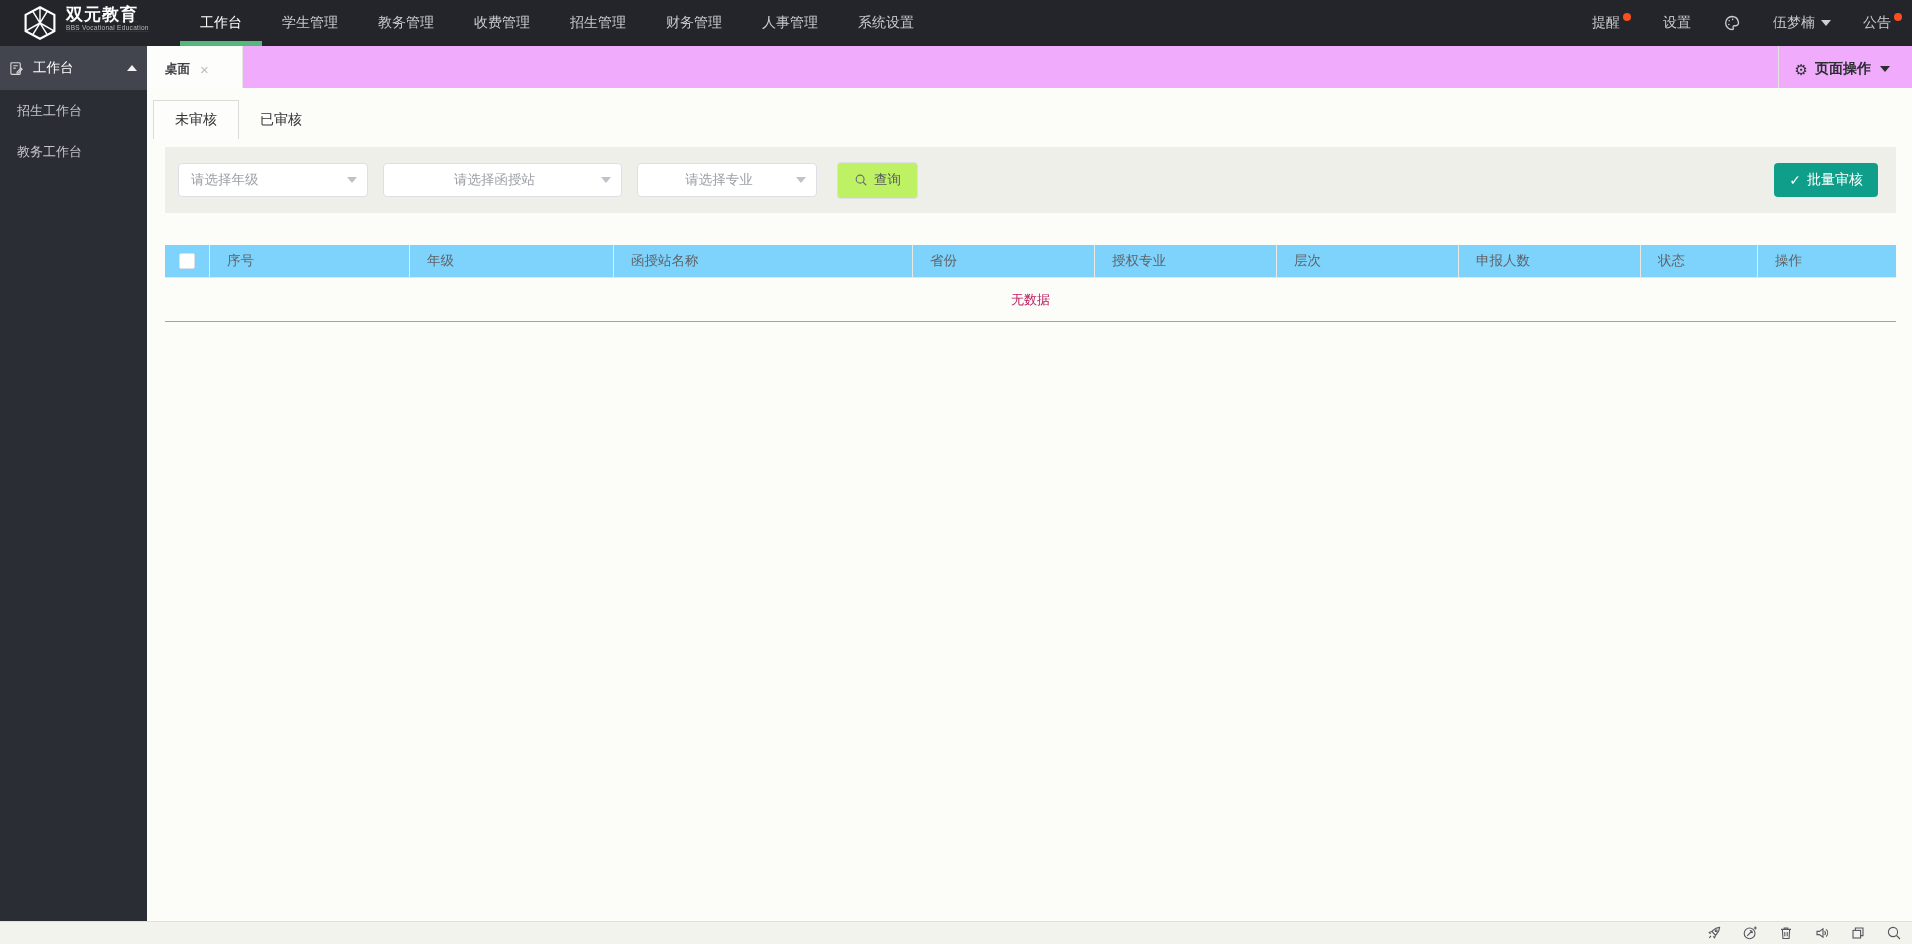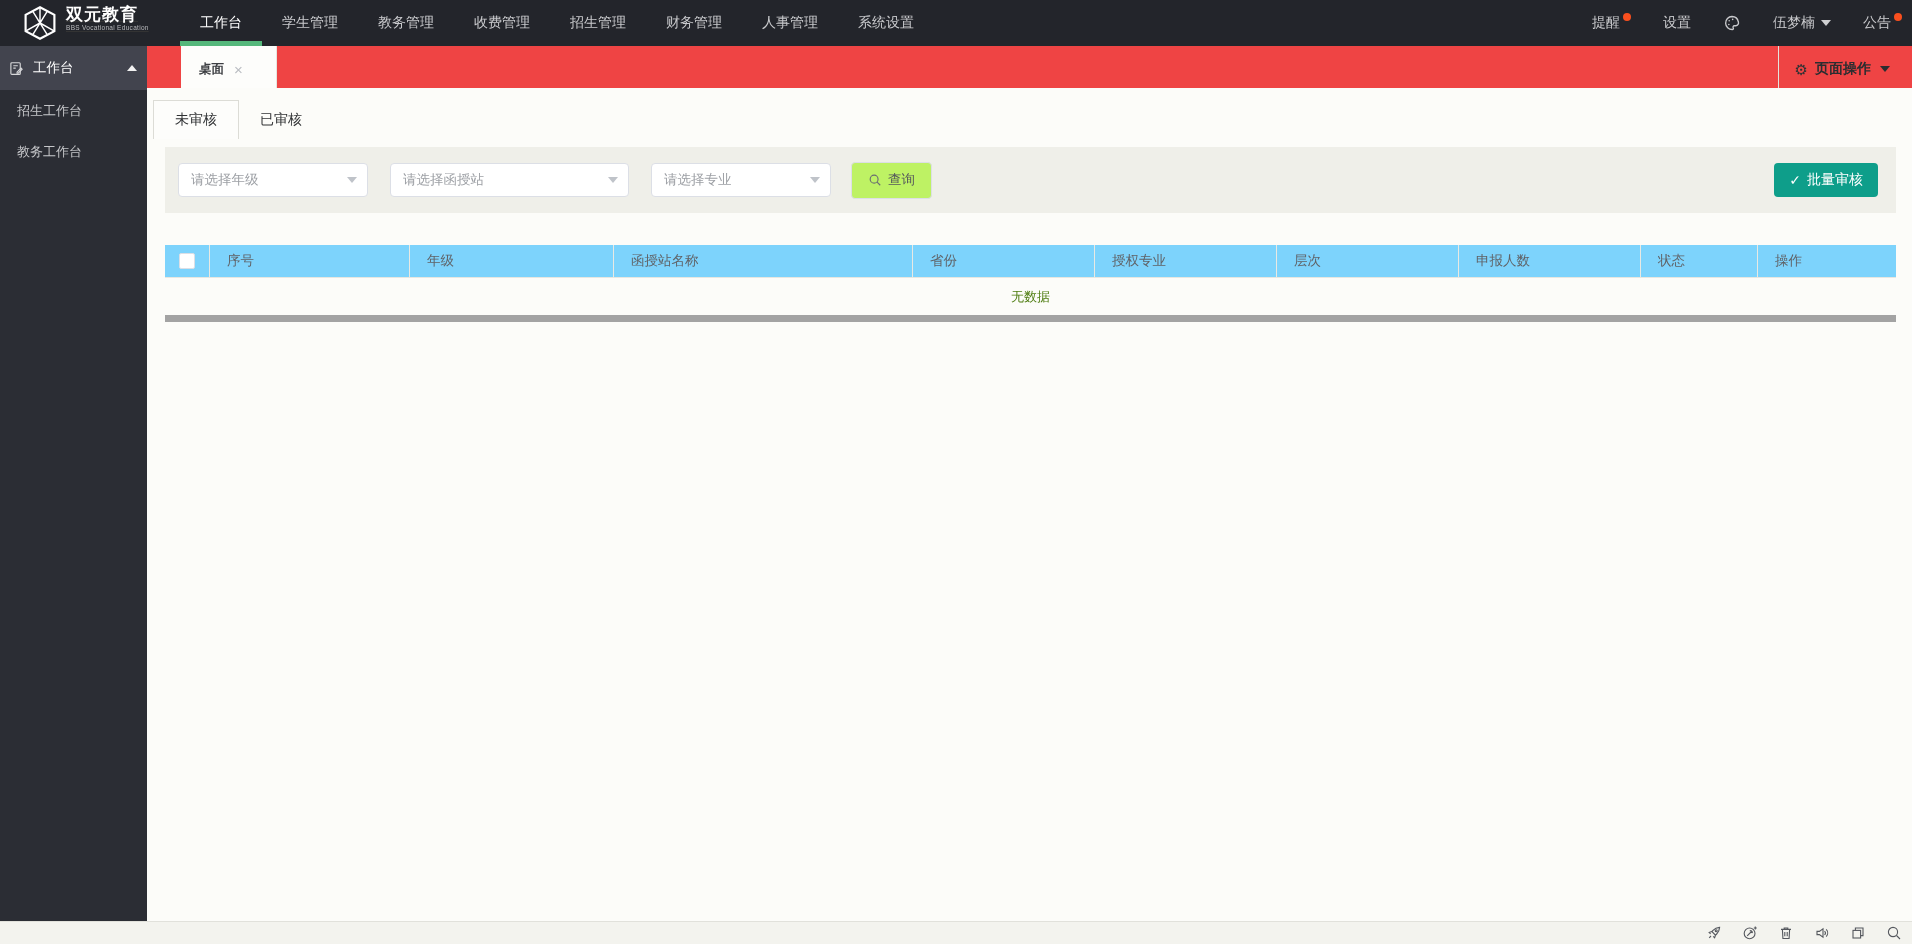--- a/index.html
+++ b/index.html
@@ -39,21 +39,21 @@
   .caret-down-light {
     width:0; height:0; margin-left:6px;
     border-left:5px solid transparent; border-right:5px solid transparent;
     border-top:6px solid #cfd0d2;
   }
   .palette-svg { width:18px; height:18px; stroke:#c9cacd; fill:none; stroke-width:1.2; }
 
   
   .tabstrip {
     position:absolute; left:147px; top:46px; width:1765px; height:47px;
-    background:#ef4444; border-bottom:1px solid #e4e4df; display:flex; align-items:stretch;padding-left:34px;
+    background:#f0abfc; border-bottom:1px solid #e4e4df; display:flex; align-items:stretch;
   }
   .page-tab {
     display:flex; align-items:center; gap:10px; width:96px; padding:0 14px 0 18px;
     background:#fdfdfb; border-right:1px solid #e6e6e0; cursor:pointer;
   }
   .page-tab-label { font-size:12.5px; color:#3c3e42; font-weight:bold; }
   .tab-close { font-size:15px; color:#b9bcc1; line-height:1; cursor:pointer; }
   .page-actions {
     margin-left:auto; display:flex; align-items:center; gap:7px;
     border-left:1px solid #e3e3dd; padding:0 22px 0 16px; cursor:pointer;
@@ -101,21 +101,21 @@
     background:#fdfdfb; border:1px solid #dcdcd6; border-bottom:none;font-family:Liberation Serif, serif;
   }
   .filter-bar {
     margin:8px 16px 0 18px; height:66px; background:#efefe9;
     display:flex; align-items:center; padding:0 18px 0 13px;
   }
   .select-box {
     height:34px; background:#fff; border:1px solid #dcdfe6; border-radius:4px;
     display:flex; align-items:center; padding:0 10px 0 12px; cursor:pointer;
   }
-  .select-box + .select-box { margin-left:22px; }
+  .select-box + .select-box { margin-left:15px;text-align:center; }
   .select-placeholder { font-size:13.5px; color:#9da0a5; flex:1; }
   .select-caret {
     width:0; height:0; margin-left:8px;
     border-left:5px solid transparent; border-right:5px solid transparent;
     border-top:6px solid #bfc3c9;
   }
   .sel-grade { width:190px; }
   .sel-station { width:239px; }
   .sel-major { width:180px; }
   .query-btn {
@@ -145,21 +145,21 @@
     border-right:1px solid #e9e9e3; overflow:hidden; white-space:nowrap;
   }
   .th:last-child { border-right:none; }
   .th-check { justify-content:center; padding-left:0; }
   .checkbox {
     width:16px; height:16px; background:#fff; border:1px solid #dcdfe6;
     border-radius:2px; cursor:pointer;
   }
   .empty-row {
     height:44px; display:flex; align-items:center; justify-content:center;
-    font-size:13px; color:#4d7c0f; border-bottom:7px solid #a3a3a3;
+    font-size:13px; color:#be185d; border-bottom:1px solid #a3a3a3;
   }
 
   
   .bottombar {
     position:absolute; left:0; top:921px; width:1912px; height:23px;
     background:#f3f3ee; border-top:1px solid #e1e1db;
     display:flex; align-items:center; justify-content:flex-end; gap:20px;
     padding-right:10px;
   }
   .bb-icon { width:16px; height:16px; stroke:#55585e; fill:none; stroke-width:1.1; cursor:pointer; }

